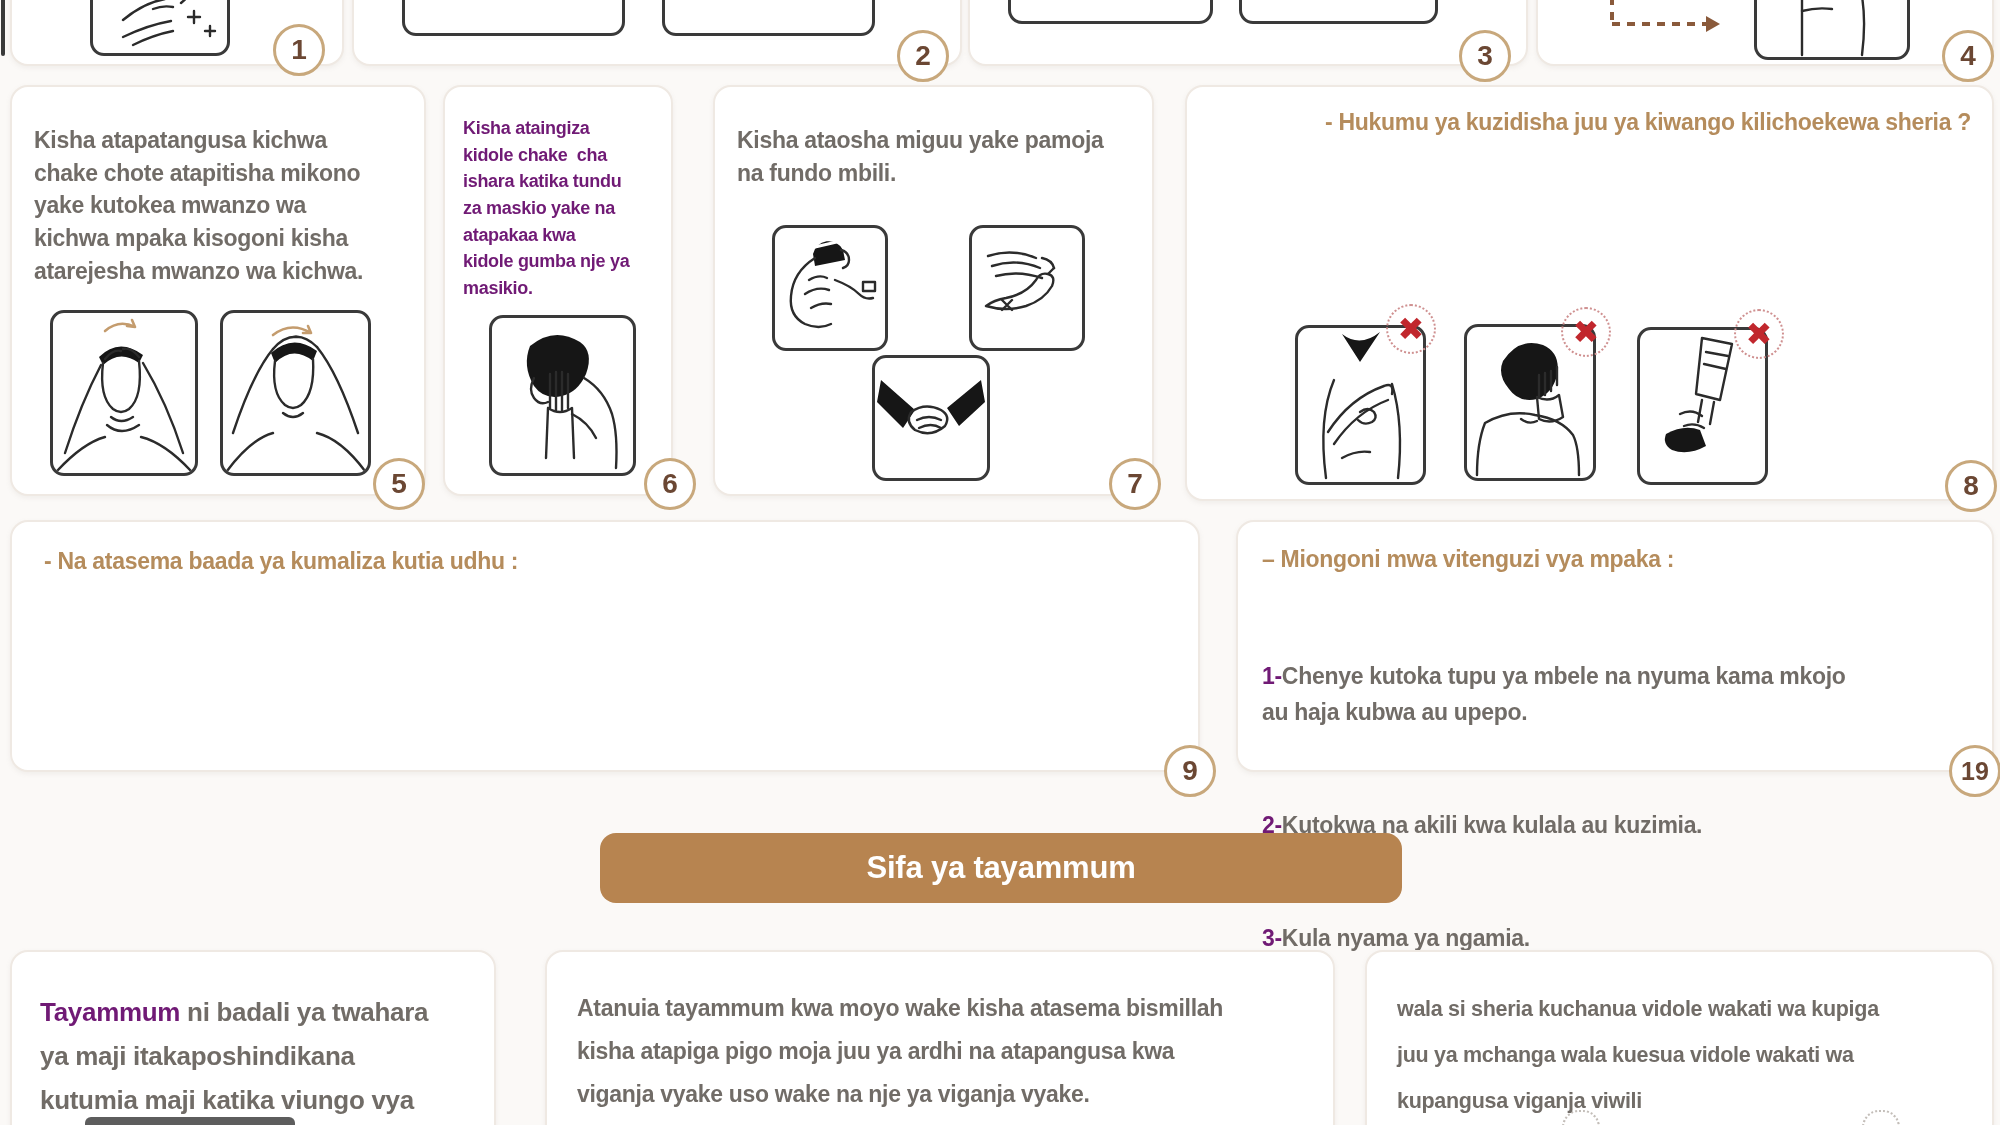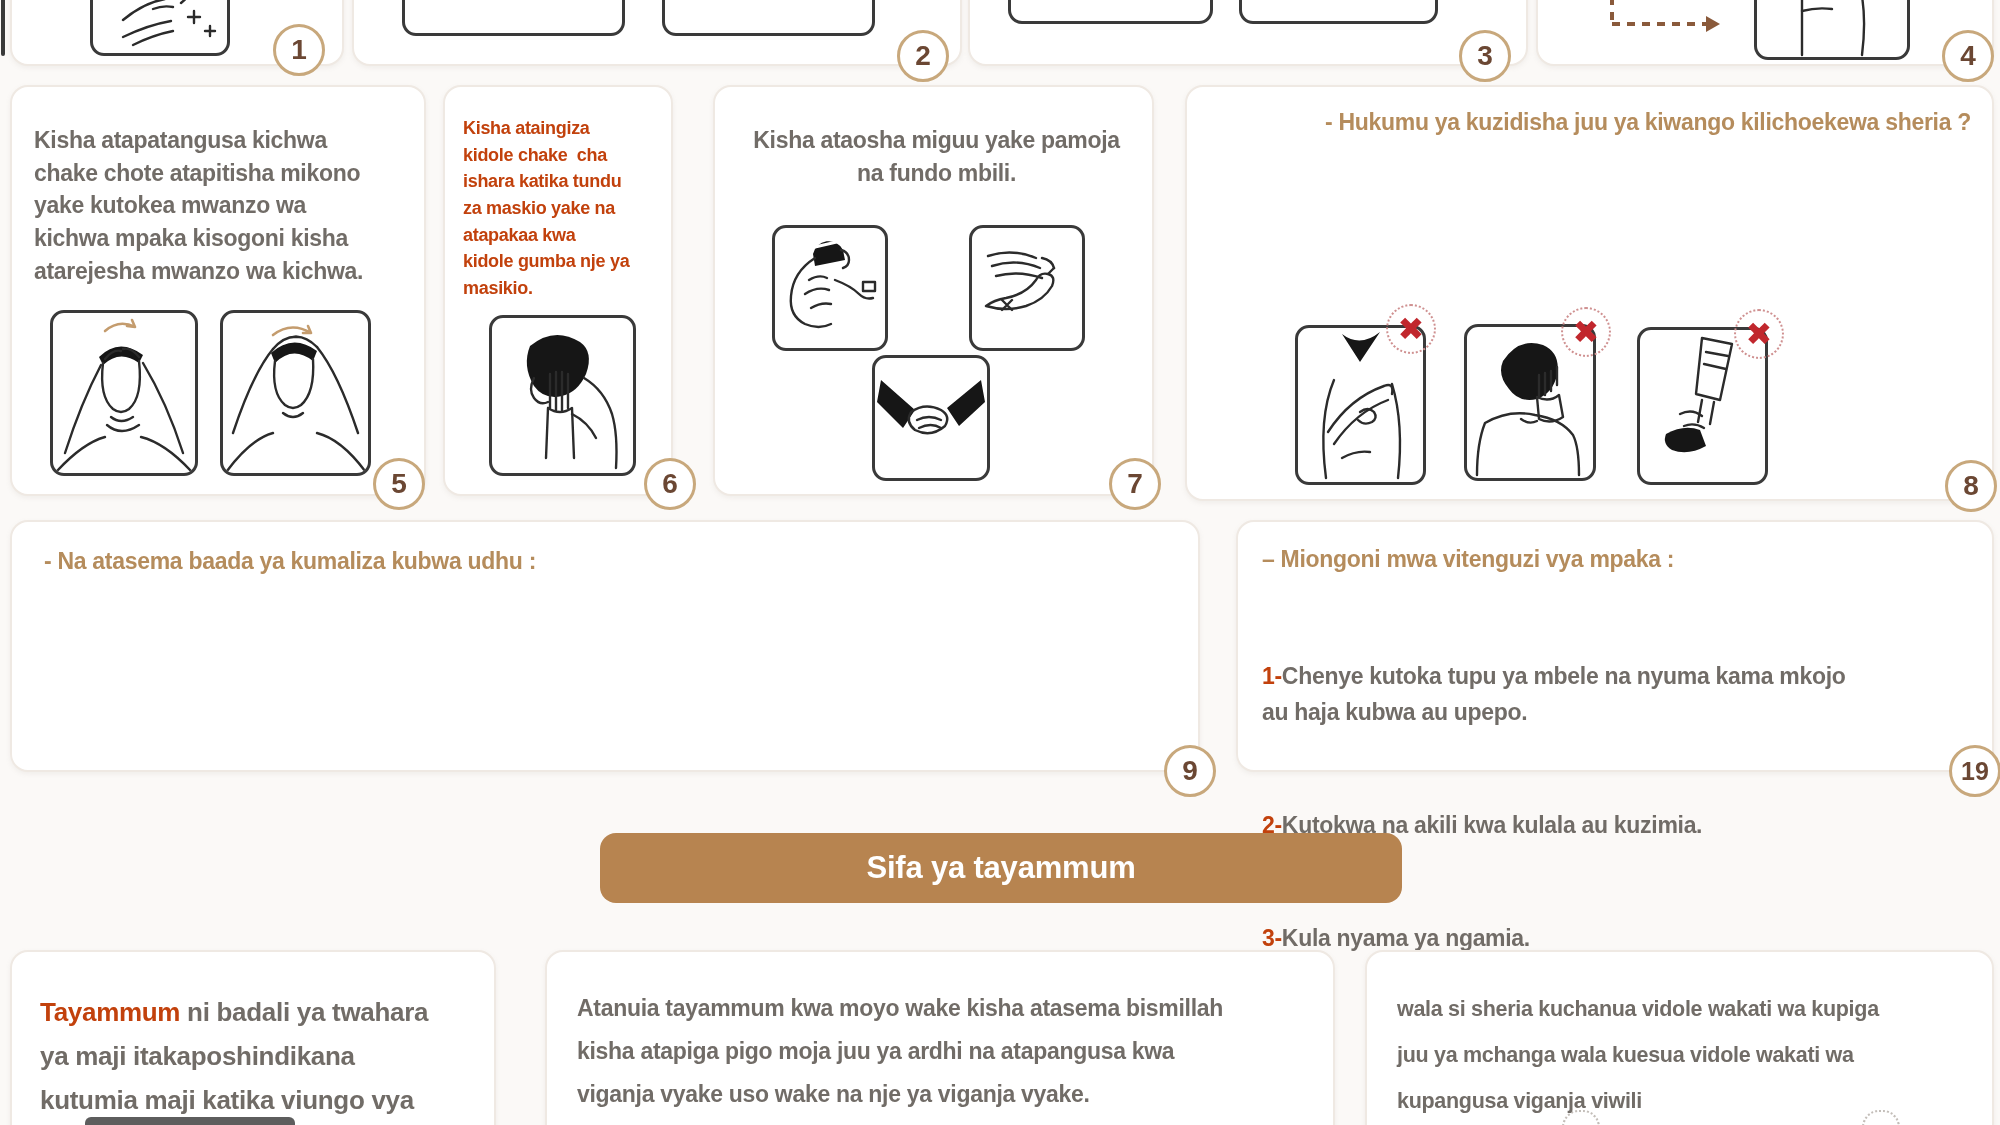--- a/index.html
+++ b/index.html
@@ -24,21 +24,21 @@
   .numcircle{
     position:absolute;width:46px;height:46px;border-radius:50%;
     border:3px solid #c8a87c;background:#fff;color:#6b4733;
     font-weight:bold;font-size:28px;display:flex;align-items:center;
     justify-content:center;z-index:7;
   }
   .txt{
     position:absolute;white-space:pre-wrap;color:#716c67;
     font-weight:bold;letter-spacing:-0.3px;
   }
-  .tan{color:#c2410c;}
+  .tan{color:#701a75;}
   .heading{position:absolute;white-space:pre-wrap;color:#b58c5c;font-weight:bold;letter-spacing:-0.3px;}
   .xmark{
     position:absolute;width:46px;height:46px;border:2px dotted #cf9090;
     border-radius:50%;display:flex;align-items:center;justify-content:center;
     background:transparent;z-index:6;
   }
   .xmark span{color:#c1272d;font-size:32px;font-weight:bold;line-height:1;}
   .banner{
     position:absolute;left:600px;top:833px;width:802px;height:70px;
     background:#b78450;border-radius:16px;display:flex;align-items:center;
@@ -147,21 +147,21 @@
         <path class="skf" d="M38 28 Q62 8 88 24 Q102 34 94 56 Q86 74 70 78 Q52 82 42 68 Q30 48 38 28 Z"></path>
         <path class="sk" d="M42 60 Q36 72 42 80 Q48 88 56 84"></path>
         <path class="sk" d="M58 56 v34 M64 54 v38 M70 54 v38 M76 56 v34"></path>
         <path class="sk" d="M56 90 Q68 98 80 90 L82 140 M56 90 L54 140"></path>
         <path class="sk" d="M92 60 Q112 72 120 96 Q126 116 124 150"></path>
         <path class="sk" d="M80 96 Q96 104 104 120"></path>
       </svg>
     </div>
   </section>
 
-  <section class="panel" style="left:713px;top:85px;width:437px;height:407px;text-align:center;">
+  <section class="panel" style="left:713px;top:85px;width:437px;height:407px;">
     <p class="txt" style="left:22px;top:14px;width:399px;font-size:23px;line-height:1.45;">Kisha ataosha miguu yake pamoja
 na fundo mbili.</p>
     <div class="imgbox" style="left:57px;top:138px;width:110px;height:120px;">
       <svg viewBox="0 0 110 120">
         <path class="skf" d="M38 26 a16 16 0 0 1 30 -4 l2 10 -30 6 Z"></path>
         <path class="skw" d="M40 19 l26 -6"></path>
         <path class="sk" d="M66 22 q8 2 8 10 q0 6 -6 8"></path>
         <path class="sk" d="M40 30 Q18 44 16 68 Q14 88 30 96 Q44 102 56 96"></path>
         <path class="sk" d="M34 52 q10 -6 18 -2 M30 66 q12 -8 24 -4 M36 80 q10 -6 20 -4"></path>
         <path class="sk" d="M60 52 Q76 58 84 66 M84 66 q6 6 14 4"></path>
@@ -218,21 +218,21 @@
       </div>
     <div class="xmark" style="left:374px;top:220px;">
         <span>✖</span>
       </div>
     <div class="xmark" style="left:547px;top:222px;">
         <span>✖</span>
       </div>
   </section>
 
   <section class="panel" style="left:10px;top:520px;width:1186px;height:248px;">
-    <h3 class="heading" style="left:32px;top:26px;width:1100px;font-size:23px;margin:0;">- Na atasema baada ya kumaliza kubwa udhu :</h3>
+    <h3 class="heading" style="left:32px;top:26px;width:1100px;font-size:23px;margin:0;">- Na atasema baada ya kumaliza kutia udhu :</h3>
   </section>
 
   <section class="panel" style="left:1236px;top:520px;width:754px;height:248px;">
     <h3 class="heading" style="left:24px;top:24px;width:706px;font-size:23px;margin:0;">– Miongoni mwa vitenguzi vya mpaka :</h3>
     <div class="txt" style="left:24px;top:66px;width:706px;font-size:23px;line-height:1.55;">
       <div class="item"><span class="tan">1-</span><span>Chenye kutoka tupu ya mbele na nyuma kama mkojo
 au haja kubwa au upepo.</span></div>
       <div class="item"><span class="tan">2-</span><span>Kutokwa na akili kwa kulala au kuzimia.</span></div>
       <div class="item"><span class="tan">3-</span><span>Kula nyama ya ngamia.</span></div>
     </div>

